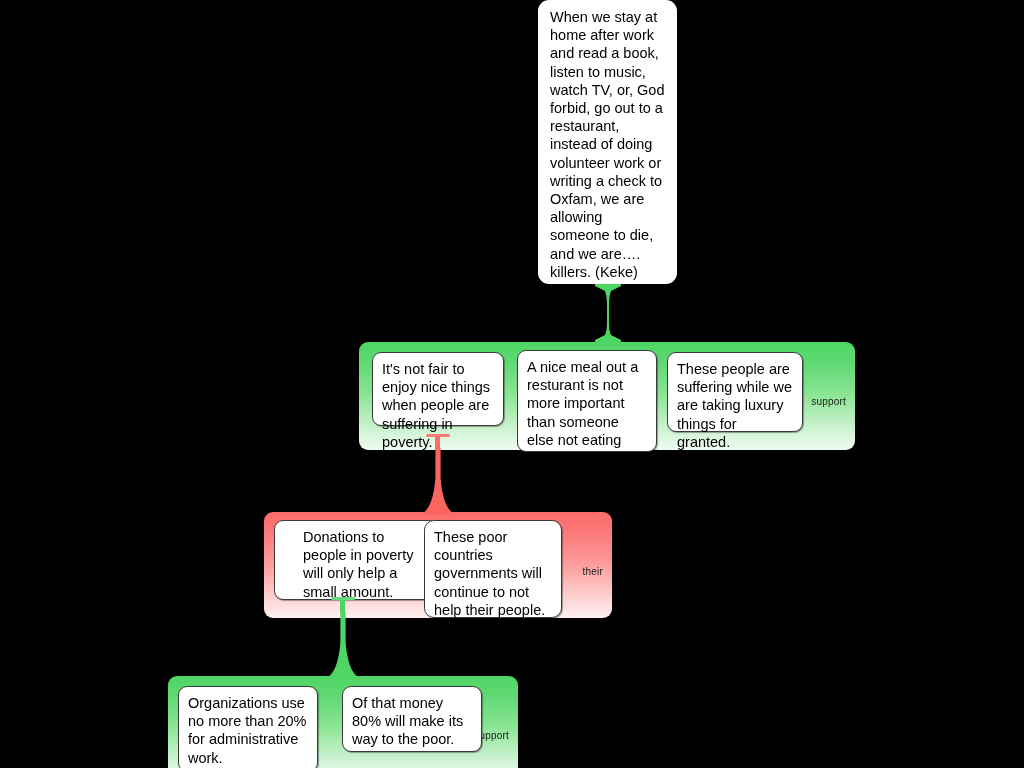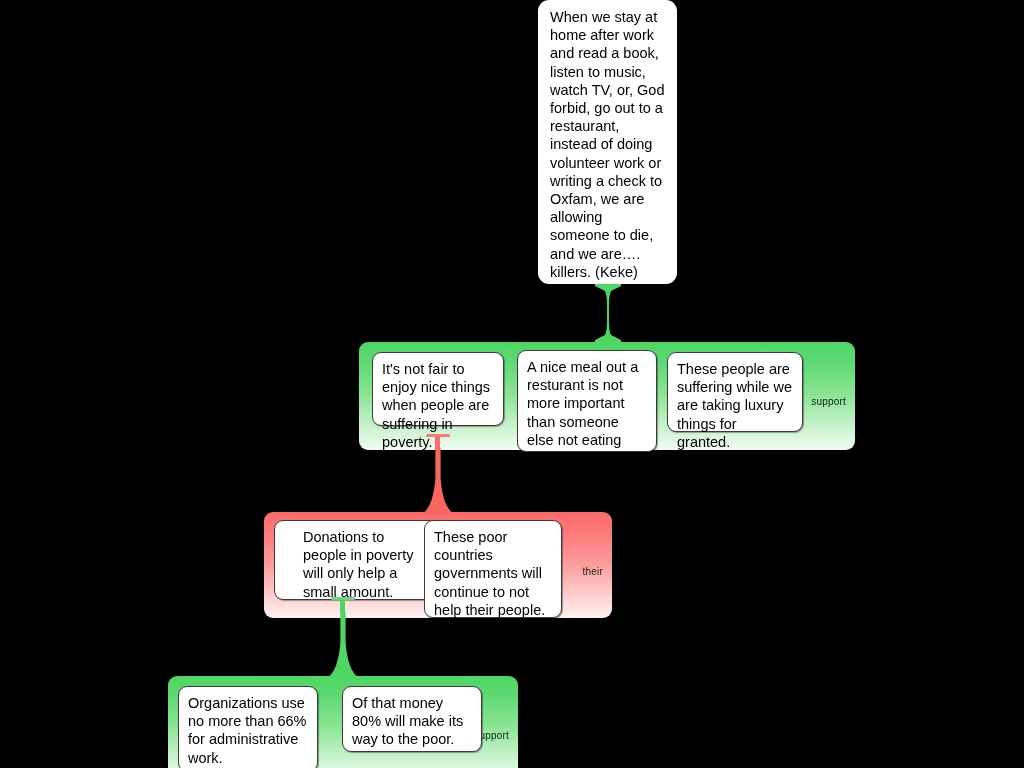--- a/index.html
+++ b/index.html
@@ -144,36 +144,36 @@
     <span>Donations to people in poverty will only help a small amount.</span>
   </div>
 
   <div class="stub" style="left:330px; top:597px; width:26px; height:16px;">
     <svg width="26" height="16" viewBox="0 0 26 16">
       <rect x="1" y="0" width="24" height="3" rx="1.5" fill="#64dd78"></rect>
       <rect x="10" y="3" width="5" height="13" fill="#4ed664"></rect>
     </svg>
   </div>
 
-  <div class="card" style="left:424px; top:520px; width:138px; height:98px;">
+  <div class="card" style="left:424px; top:520px; width:138px; height:98px;border-radius:10px;">
     <span>These poor countries governments will continue to not help their people.</span>
   </div>
 
   <div class="connector" style="left:328px; top:612px; width:30px; height:66px;">
     <svg width="30" height="66" viewBox="0 0 30 66">
       <path d="M12.4,0 L17.6,0 L17.6,30 C18.4,40 20,50 24,58 C26,61.5 27.8,63.6 30,65
                L30,66 L0,66 L0,65 C2.2,63.6 4,61.5 6,58 C10,50 11.6,40 12.4,30 Z" fill="#4ed664"></path>
     </svg>
   </div>
 
   <div class="group support" style="left:168px; top:676px; width:350px; height:104px;">
     <span class="group-label">support</span>
   </div>
 
   <div class="card" style="left:178px; top:686px; width:140px; height:86px;">
-    <span>Organizations use no more than 66% for administrative work.</span>
+    <span>Organizations use no more than 20% for administrative work.</span>
   </div>
 
   <div class="card" style="left:342px; top:686px; width:140px; height:66px;">
     <span>Of that money 80% will make its way to the poor.</span>
   </div>
 
 </div>
 
 </body></html>

